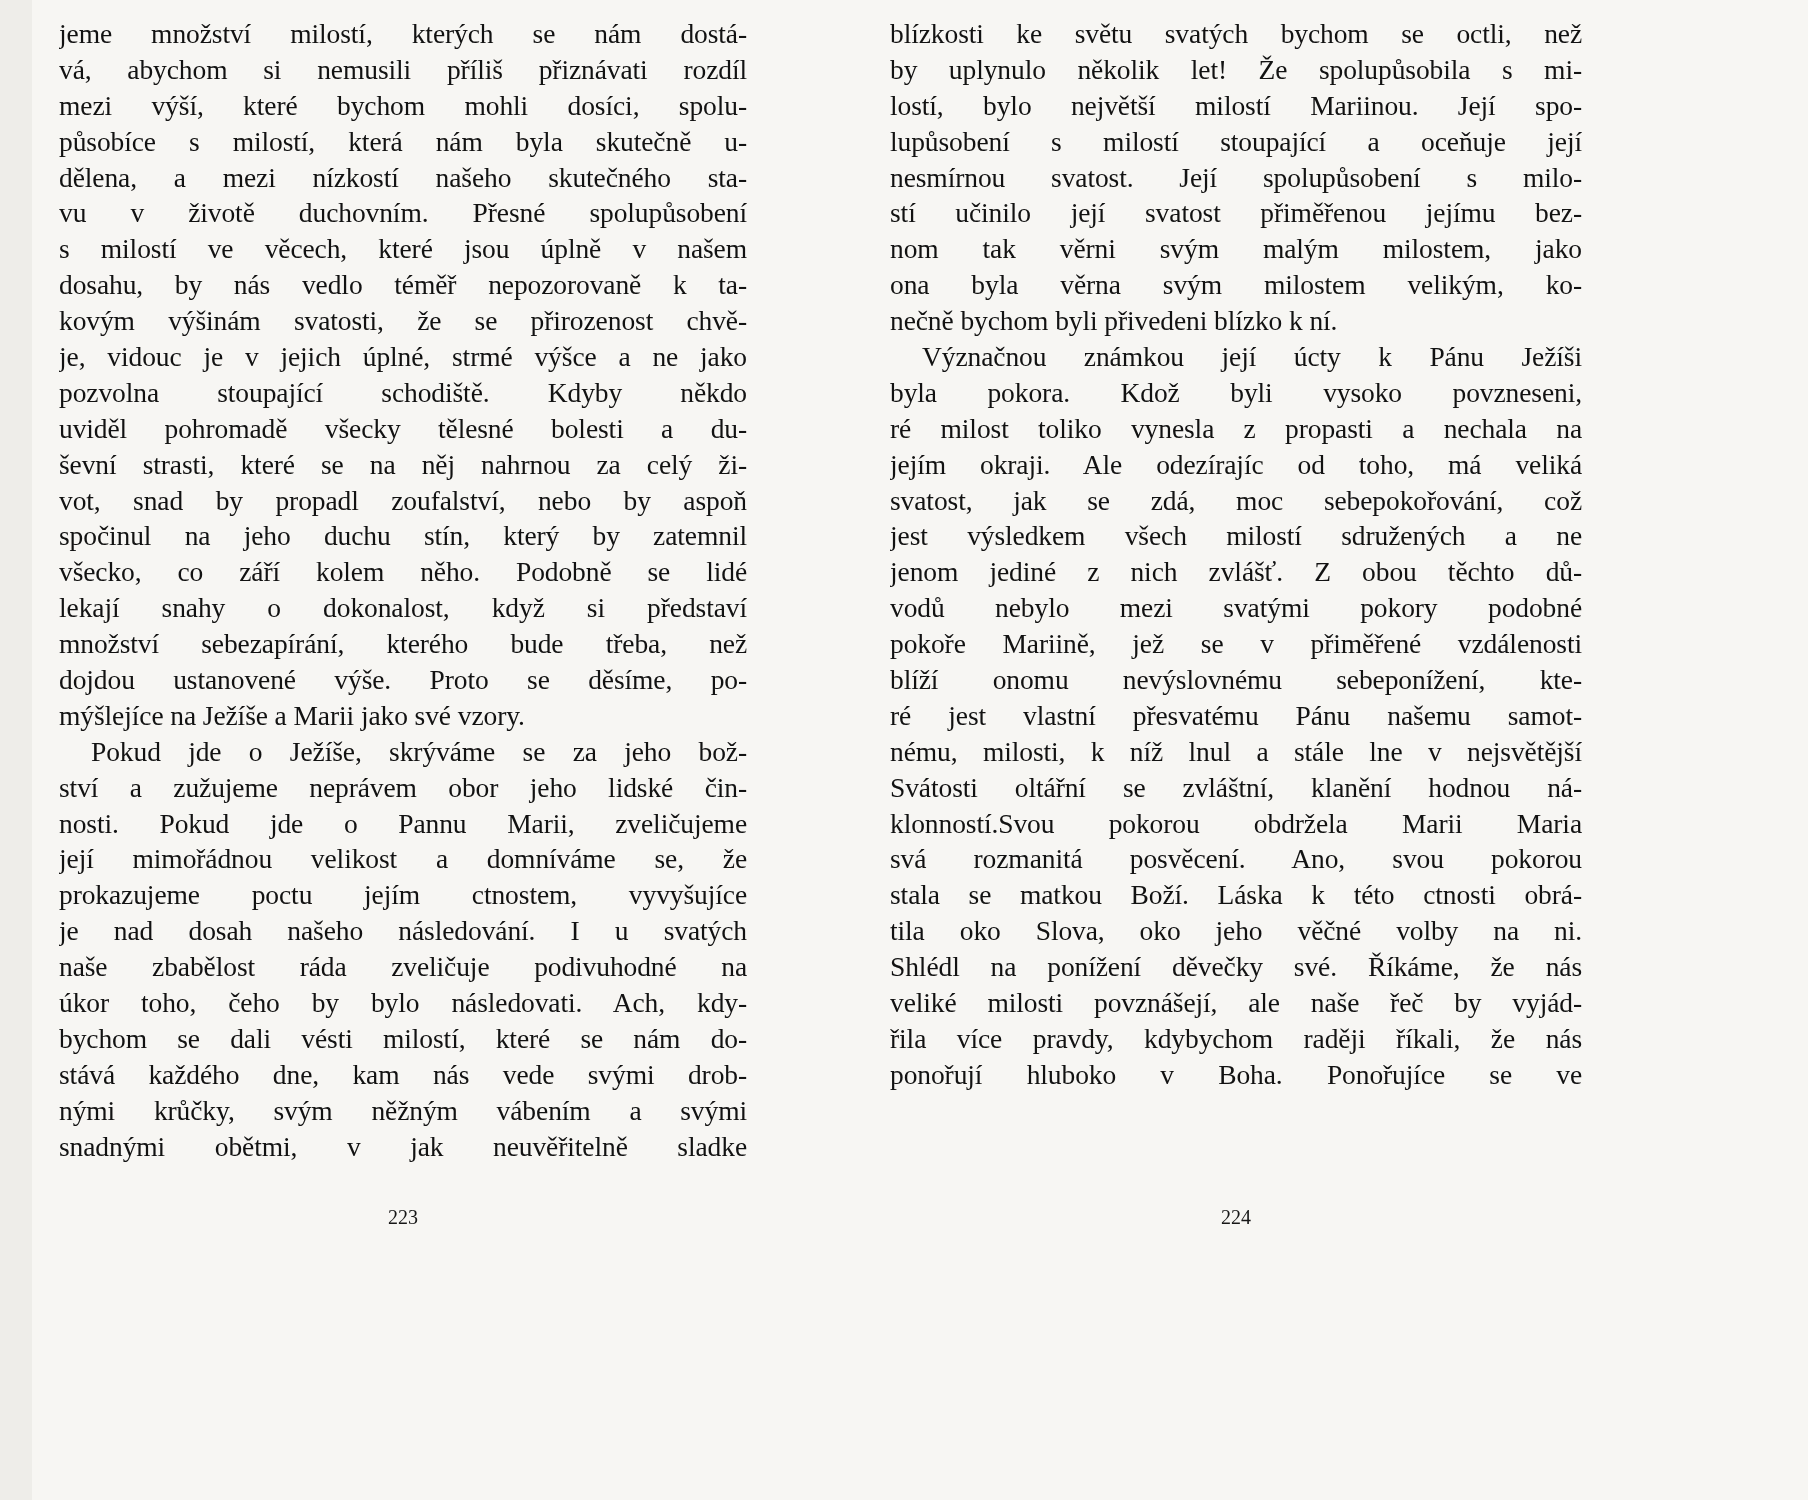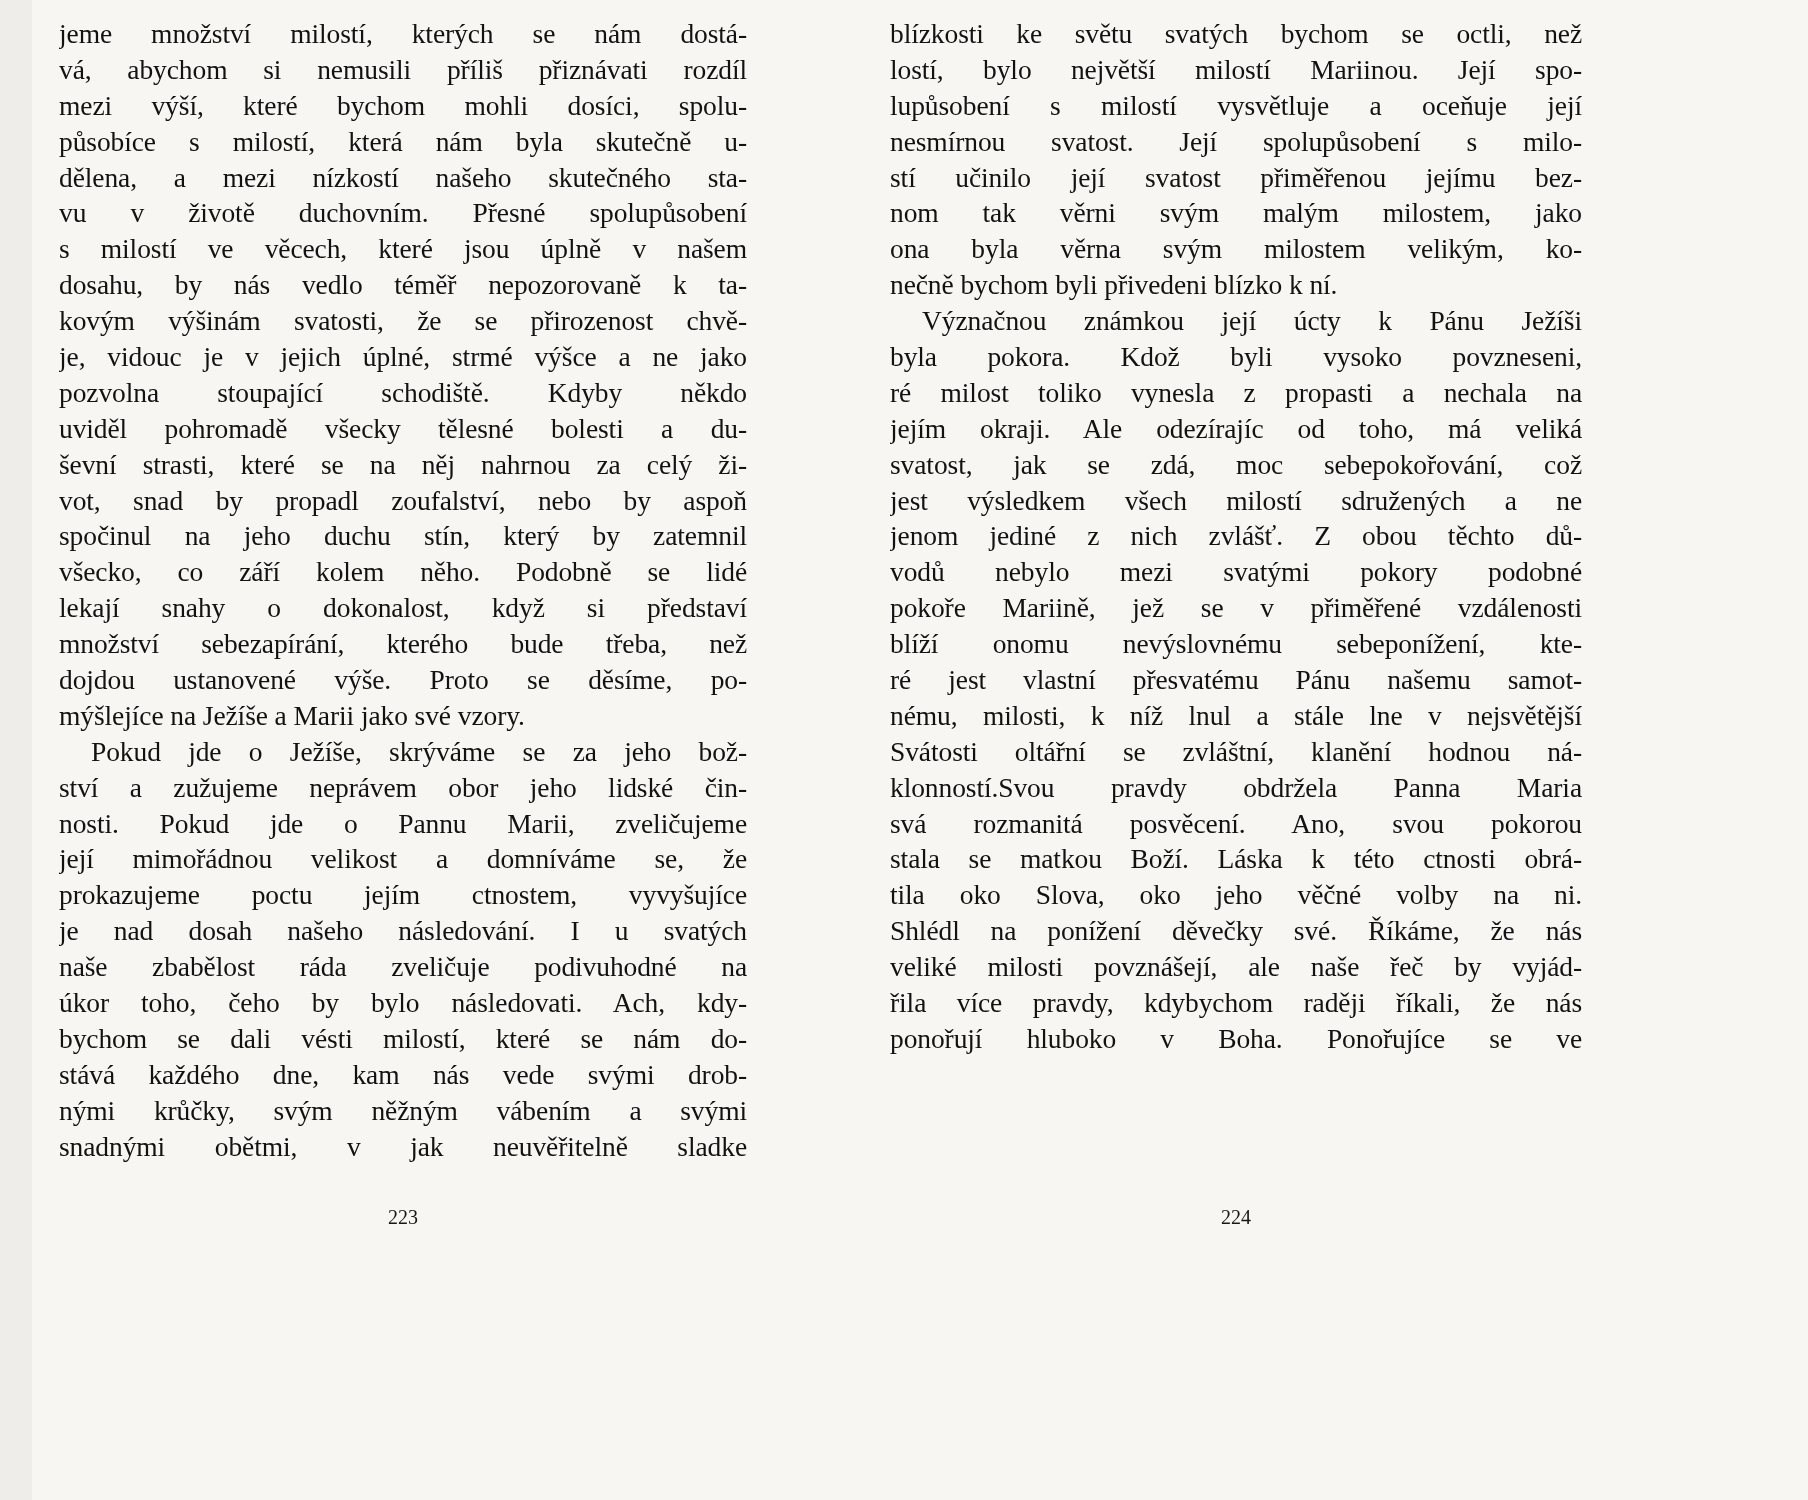--- a/index.html
+++ b/index.html
@@ -87,41 +87,42 @@
       <div class="line">naše zbabělost ráda zveličuje podivuhodné na</div>
       <div class="line">úkor toho, čeho by bylo následovati. Ach, kdy-</div>
       <div class="line">bychom se dali vésti milostí, které se nám do-</div>
       <div class="line">stává každého dne, kam nás vede svými drob-</div>
       <div class="line">nými krůčky, svým něžným vábením a svými</div>
       <div class="line">snadnými obětmi, v jak neuvěřitelně sladke</div>
     </div>
 
   <div class="textblock right">
       <div class="line">blízkosti ke světu svatých bychom se octli, než</div>
+      <div class="line">by uplynulo několik let! Že spolupůsobila s mi-</div>
       <div class="line">lostí, bylo největší milostí Mariinou. Její spo-</div>
-      <div class="line">lupůsobení s milostí vysvětluje a oceňuje její</div>
+      <div class="line">lupůsobení s milostí stoupající a oceňuje její</div>
       <div class="line">nesmírnou svatost. Její spolupůsobení s milo-</div>
       <div class="line">stí učinilo její svatost přiměřenou jejímu bez-</div>
       <div class="line">nom tak věrni svým malým milostem, jako</div>
       <div class="line">ona byla věrna svým milostem velikým, ko-</div>
       <div class="line nojust">nečně bychom byli přivedeni blízko k ní.</div>
       <div class="line indent">Význačnou známkou její úcty k Pánu Ježíši</div>
       <div class="line">byla pokora. Kdož byli vysoko povzneseni,</div>
       <div class="line">ré milost toliko vynesla z propasti a nechala na</div>
       <div class="line">jejím okraji. Ale odezírajíc od toho, má veliká</div>
       <div class="line">svatost, jak se zdá, moc sebepokořování, což</div>
       <div class="line">jest výsledkem všech milostí sdružených a ne</div>
       <div class="line">jenom jediné z nich zvlášť. Z obou těchto dů-</div>
       <div class="line">vodů nebylo mezi svatými pokory podobné</div>
       <div class="line">pokoře Mariině, jež se v přiměřené vzdálenosti</div>
       <div class="line">blíží onomu nevýslovnému sebeponížení, kte-</div>
       <div class="line">ré jest vlastní přesvatému Pánu našemu samot-</div>
       <div class="line">nému, milosti, k níž lnul a stále lne v nejsvětější</div>
       <div class="line">Svátosti oltářní se zvláštní, klanění hodnou ná-</div>
-      <div class="line">klonností.Svou pravdy obdržela Panna Maria</div>
+      <div class="line">klonností.Svou pokorou obdržela Marii Maria</div>
       <div class="line">svá rozmanitá posvěcení. Ano, svou pokorou</div>
       <div class="line">stala se matkou Boží. Láska k této ctnosti obrá-</div>
       <div class="line">tila oko Slova, oko jeho věčné volby na ni.</div>
       <div class="line">Shlédl na ponížení děvečky své. Říkáme, že nás</div>
       <div class="line">veliké milosti povznášejí, ale naše řeč by vyjád-</div>
       <div class="line">řila více pravdy, kdybychom raději říkali, že nás</div>
       <div class="line">ponořují hluboko v Boha. Ponořujíce se ve</div>
     </div>
 
   <div class="pagenum left">223</div>

